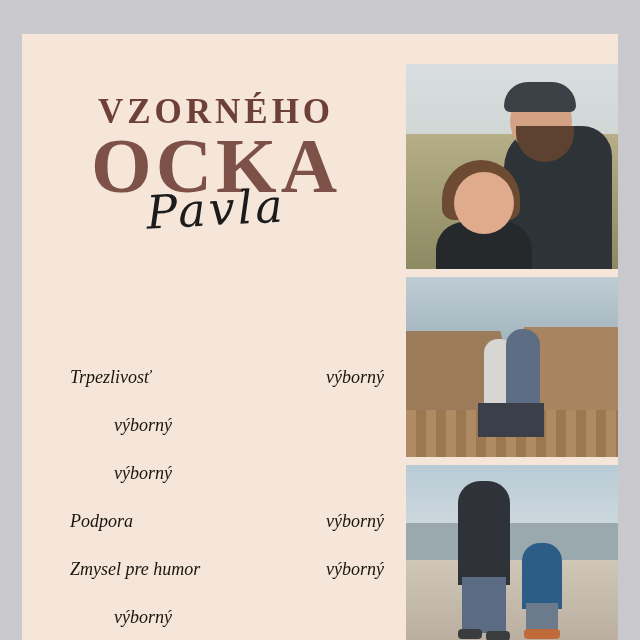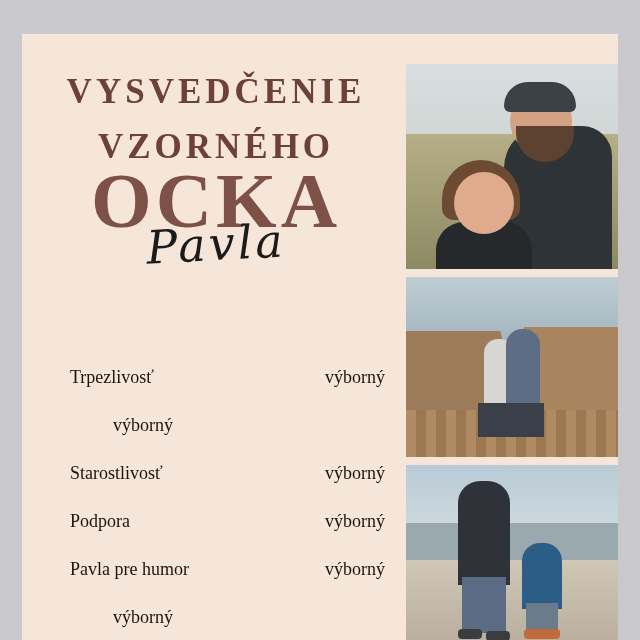--- a/index.html
+++ b/index.html
@@ -66,20 +66,21 @@
   .list {
     position: absolute;
     left: 48px;
     top: 318px;
     width: 340px;
   }
   .row {
     display: flex;
     align-items: baseline;
     height: 48px;
+    font-style: italic;
   }
   .row-label {
     font-family: "Liberation Serif", serif;
     font-size: 18px;
     color: #19150f;
     flex: 1 1 auto;
   }
   .row-value {
     font-family: "Liberation Serif", serif;
     font-size: 18px;
@@ -135,44 +136,42 @@
   .p3 .kid   { position:absolute; left:116px; top:78px; width:40px; height:66px; background:#2c5d86; border-radius:18px 18px 0 0; }
   .p3 .kidpants { position:absolute; left:120px; top:138px; width:32px; height:30px; background:#6b7b8c; }
   .p3 .kidshoe  { position:absolute; left:118px; top:164px; width:36px; height:10px; background:#c06a3a; border-radius:4px; }
 </style>
 </head>
 <body>
 
 <div id="poster">
 
   <div class="title-block">
-    <div class="title-line1">VYSVEDČENIE</div>
     <div class="title-line2">VZORNÉHO</div>
     <div class="title-big">OCKA</div>
     <div class="title-script">Pavla</div>
   </div>
 
   <div class="list">
     <div class="row">
       <div class="row-label">Trpezlivosť</div>
       <div class="row-value">výborný</div>
     </div>
     <div class="row">
       <div class="row-value">výborný</div>
     </div>
     <div class="row">
-      <div class="row-label">Starostlivosť</div>
       <div class="row-value">výborný</div>
     </div>
     <div class="row">
       <div class="row-label">Podpora</div>
       <div class="row-value">výborný</div>
     </div>
     <div class="row">
-      <div class="row-label">Pavla pre humor</div>
+      <div class="row-label">Zmysel pre humor</div>
       <div class="row-value">výborný</div>
     </div>
     <div class="row">
       <div class="row-value">výborný</div>
     </div>
   </div>
 
   <div class="photo p1">
     <div class="sky"></div>
     <div class="field"></div>

